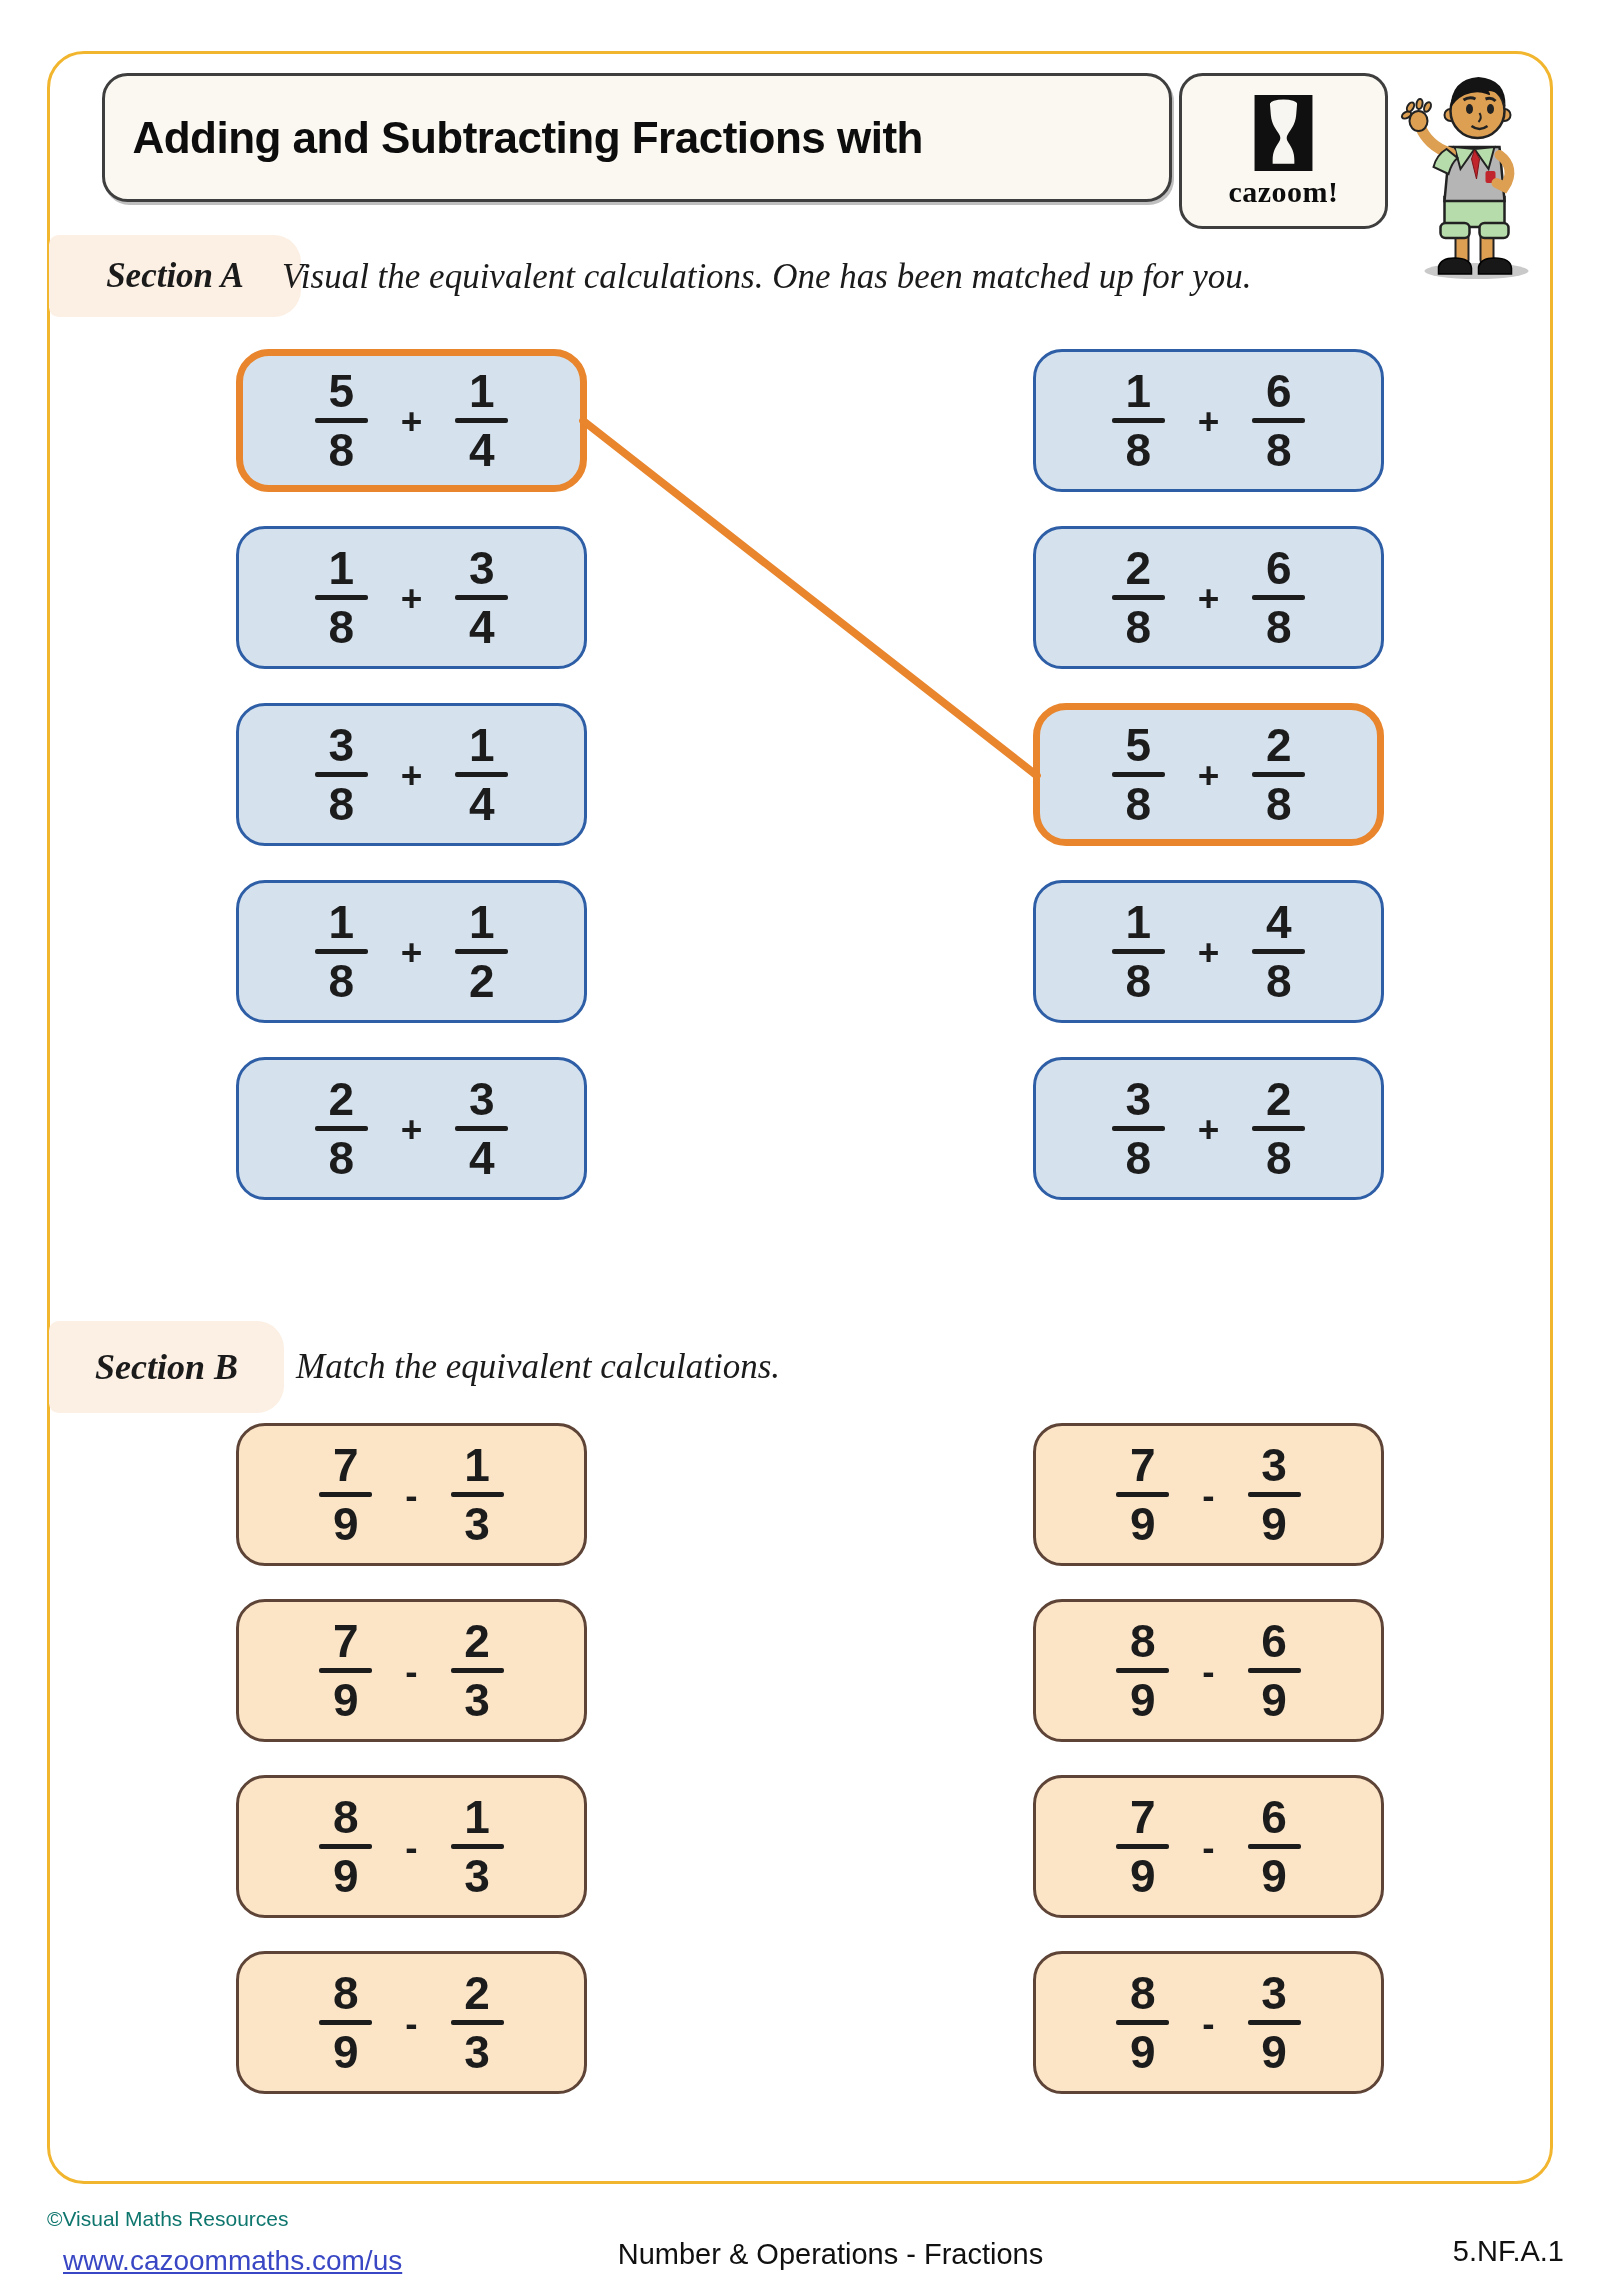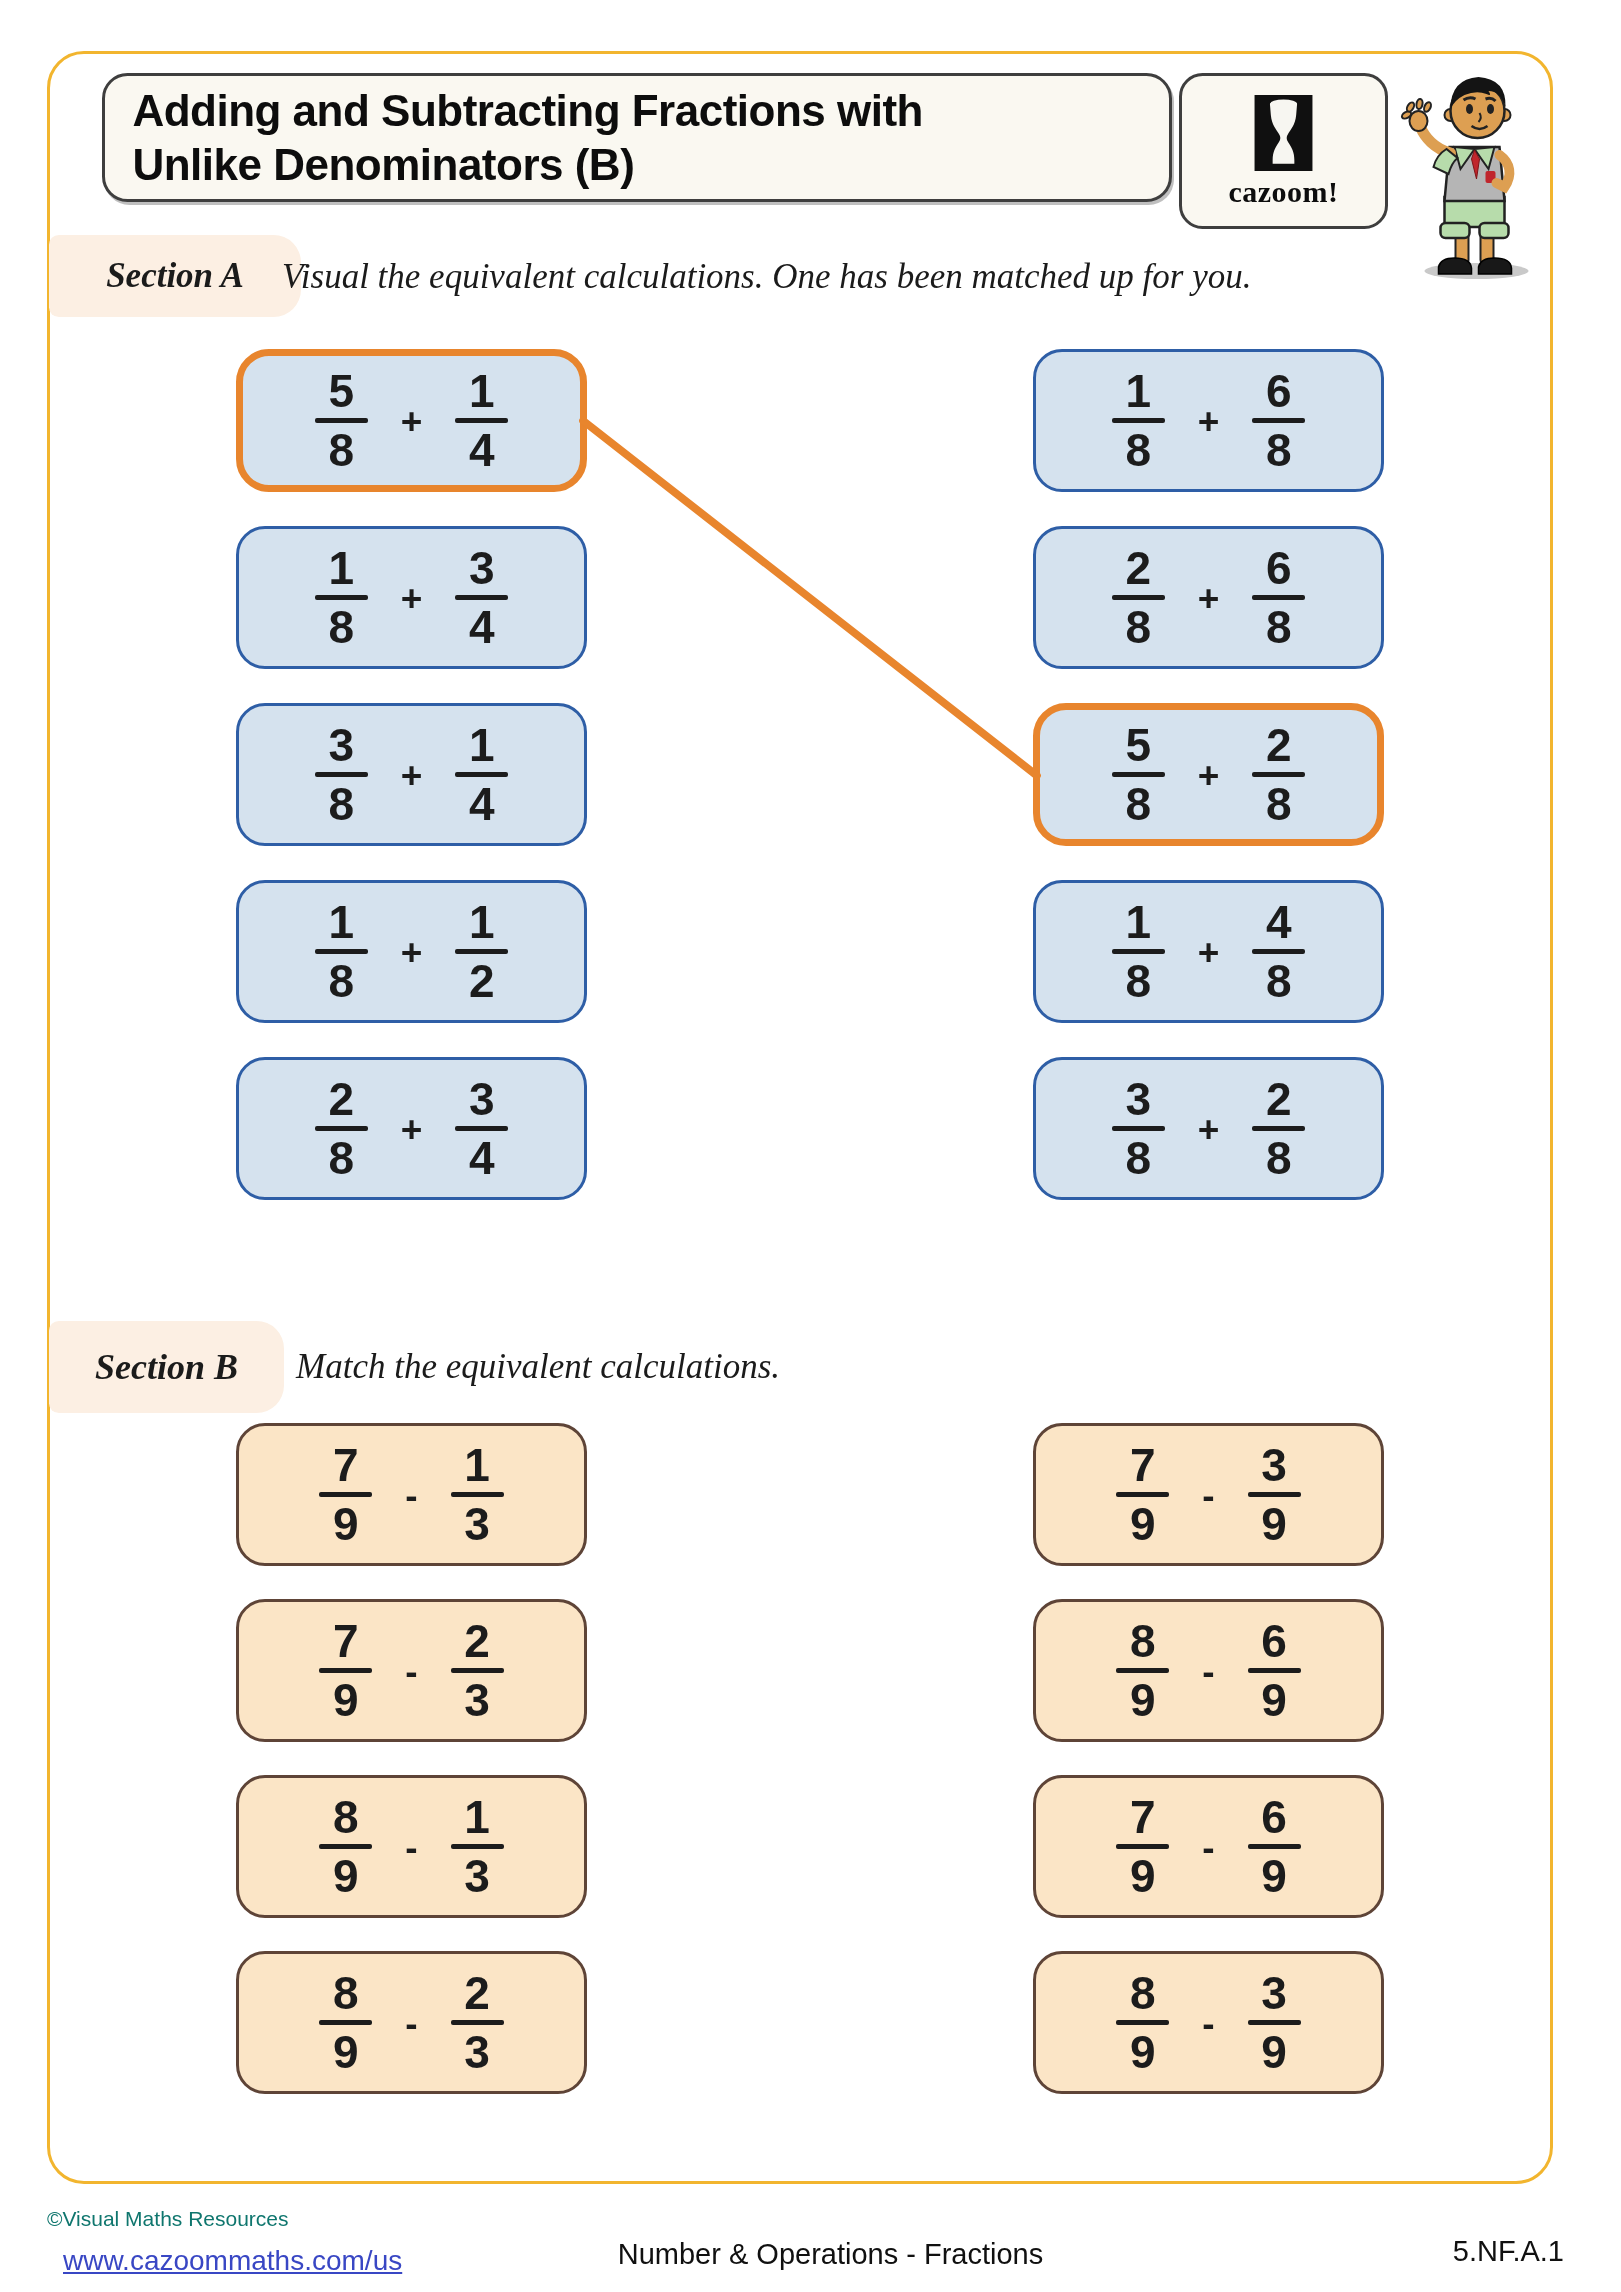--- a/index.html
+++ b/index.html
@@ -83,21 +83,20 @@
 </style>
 </head>
 <body>
 
 <div id="page">
   <div class="page-border"></div>
 
   <div class="title-box">
     <div class="title-text">
       <div>Adding and Subtracting Fractions with</div>
-      <div>Unlike Denominators (B)</div>
     </div>
   </div>
 
   <div class="logo-box">
     <span>
       <svg width="61" height="76" viewBox="0 0 64 84">
         <rect x="0" y="0" width="64" height="84" fill="#101010"></rect>
         <ellipse cx="32" cy="10" rx="15" ry="5" fill="#f7f6f1"></ellipse>
         <path d="M17 10 C17 7 47 7 47 10 L46 22 C45 33 40 38 37 43 C35 46 35 49 37 52 C41 58 44 63 44 72 L44 76 L20 76 L20 72 C20 63 23 58 27 52 C29 49 29 46 27 43 C24 38 19 33 18 22 Z" fill="#f7f6f1"></path>
       </svg>

